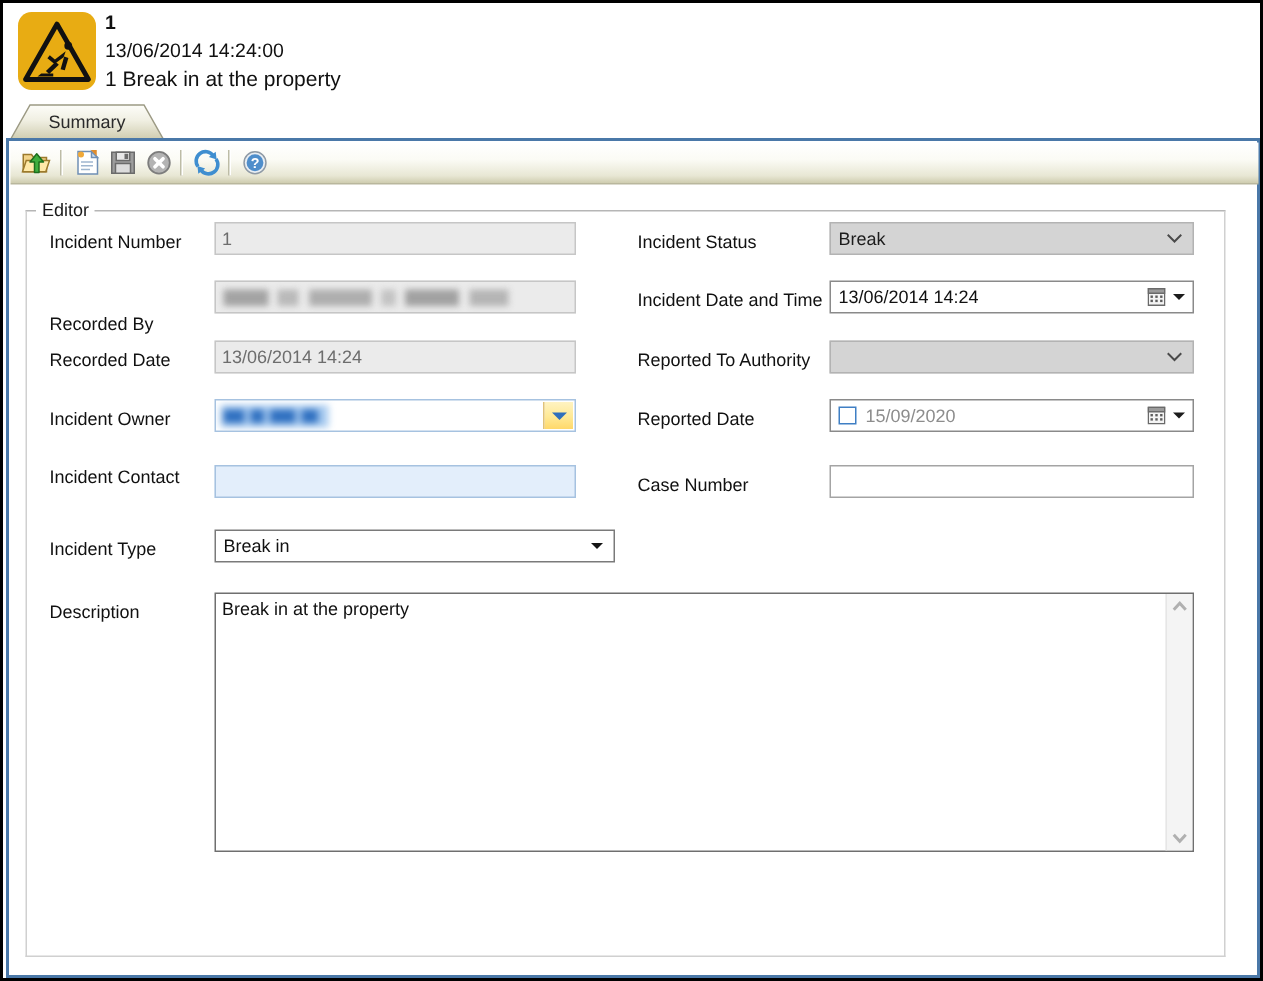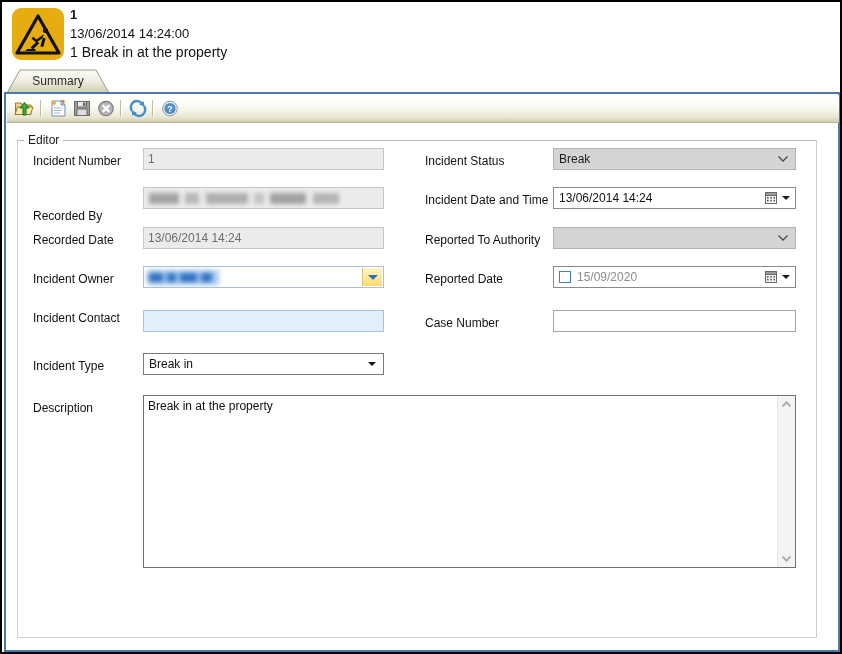--- a/index.html
+++ b/index.html
@@ -477,21 +477,21 @@
         </div>
         <div class="amber-btn">
           <span class="tri"></span>
         </div>
       </div>
 
       <div class="field-label" style="left:26px; top:216px;text-align:center;">Incident Contact</div>
       <div class="ctl tbox highlight" style="left:136px; top:215px; width:241px;"></div>
 
       <div class="field-label" style="left:26px; top:264px;">Incident Type</div>
-      <div class="ctl combo-classic" style="left:136px; top:258px; width:241px;">
+      <div class="ctl combo-classic" style="left:136px; top:258px; width:267px;">
         <span>Break in</span>
         <span class="tri"></span>
       </div>
 
       <div class="field-label" style="left:418px; top:59px;">Incident Status</div>
       <div class="ctl combo disabled" style="left:546px; top:53px; width:243px;">
         <span>Break</span>
         <svg class="chev" viewBox="0 0 12 20">
           <path d="M1.5,7.5 L6,12 L10.5,7.5" fill="none" stroke="#4a4a4a" stroke-width="1.3"></path>
         </svg>

